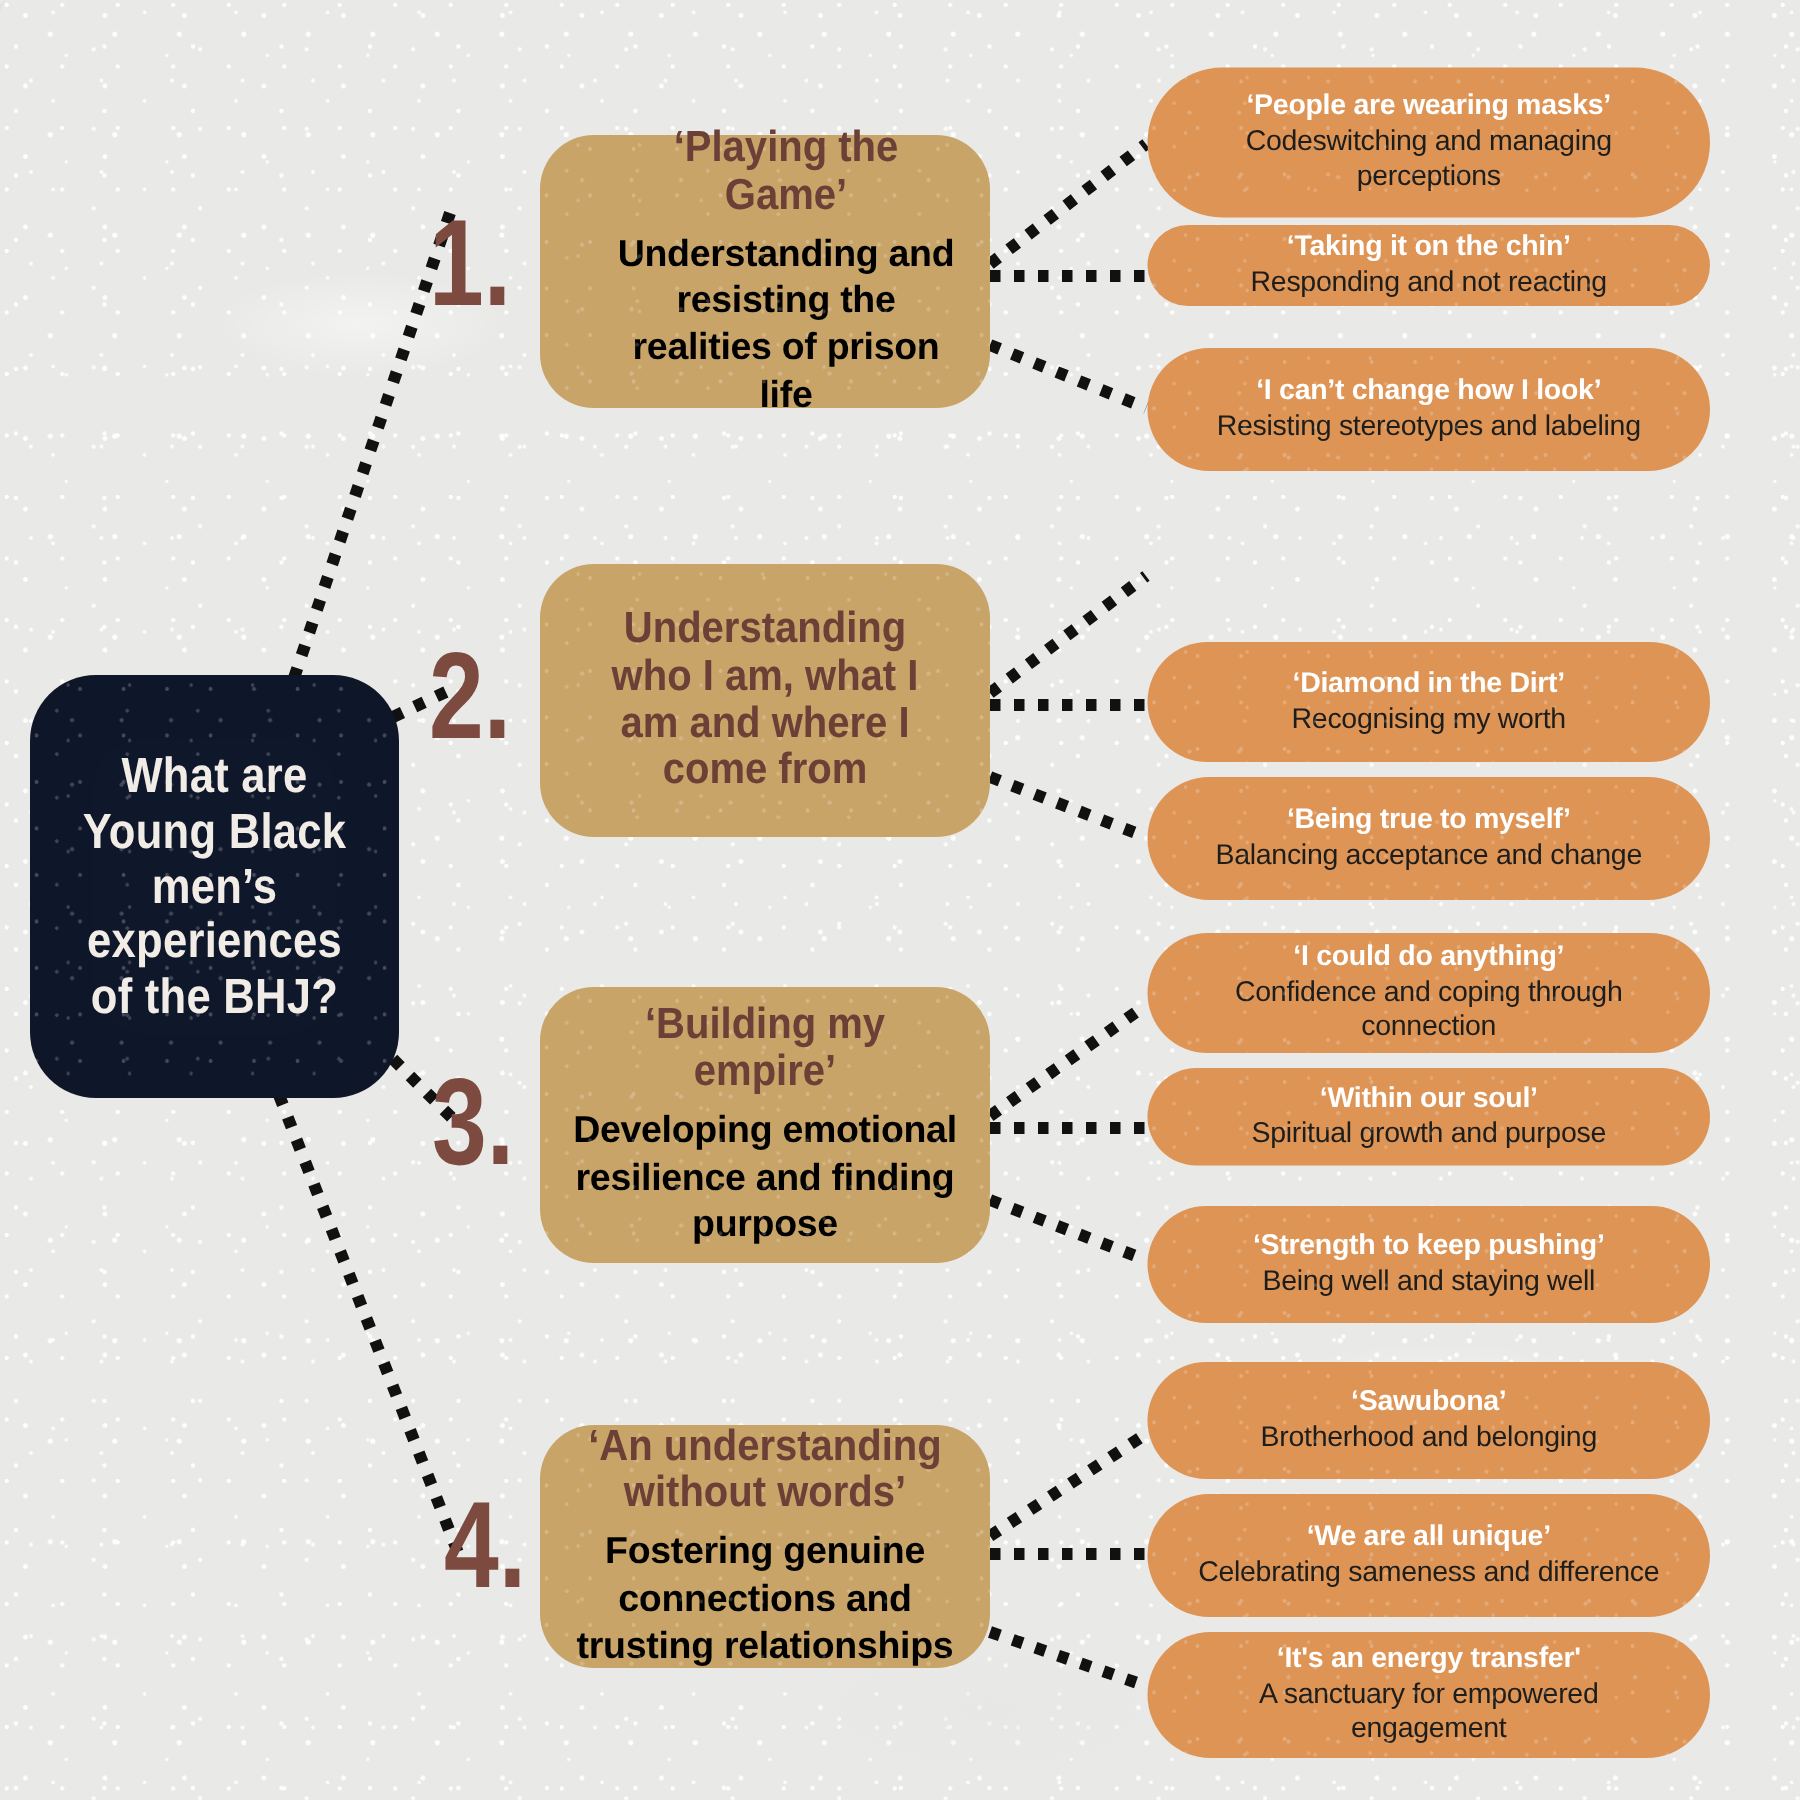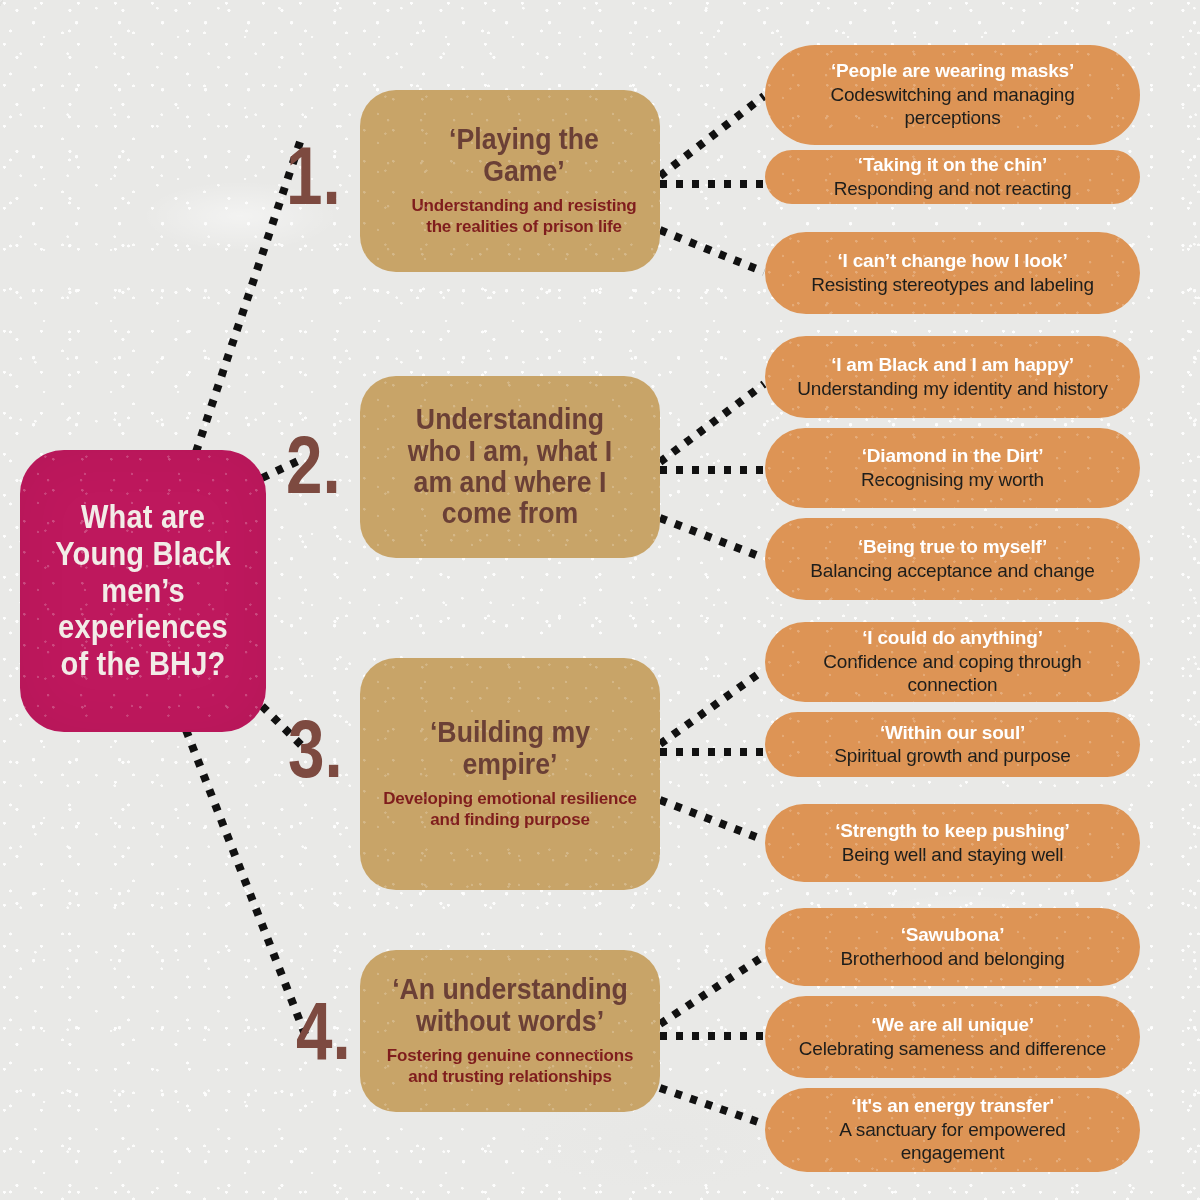--- a/index.html
+++ b/index.html
@@ -38,21 +38,21 @@
       radial-gradient(ellipse 200px 70px at 55% 95%, rgba(230,230,228,.5), transparent 70%);
   }
 
   #canvas{position:absolute;inset:0;}
   svg.links{position:absolute;left:0;top:0;width:1200px;height:1200px;pointer-events:none;}
 
   
   .central{
     position:absolute;left:20px;top:450px;width:246px;height:282px;
     border-radius:44px;
-    background:#be185d;
+    background:#0f172a;
     display:flex;align-items:center;justify-content:center;
     box-shadow:inset 0 0 60px rgba(0,0,0,.05);
   }
   .central .ctext{
     color:#f2ece7;
     font-family:"Liberation Sans Narrow","Liberation Sans",sans-serif;
     font-weight:bold;
     font-size:33px;line-height:1.12;
     letter-spacing:.2px;
     text-align:center;
@@ -84,23 +84,23 @@
   }
   .theme .t-title{
     color:#6b4036;
     font-family:"Liberation Sans Narrow","Liberation Sans",sans-serif;
     font-weight:bold;
     font-size:29px;line-height:1.08;
     transform:scaleX(.92);
     margin-bottom:8px;
   }
   .theme .t-sub{
-    color:#7f1d1d;
-    font-weight:bold;
-    font-size:17px;line-height:1.25;
+    color:#000000;
+    font-weight:bold;
+    font-size:25px;line-height:1.25;
     letter-spacing:-.2px;
   }
   .theme.no-sub .t-title{margin-bottom:0;}
 
   
   .pill{
     position:absolute;left:765px;width:375px;
     background:#c2410c;
     background-color:#dd9455;
     border-radius:999px;
@@ -176,21 +176,21 @@
     <div class="speck"></div>
     <div class="t-title">‘Playing the Game’</div>
     <div class="t-sub">Understanding and resisting the realities of prison life</div>
   </div>
 
   <div class="theme no-sub" style="top:376px;height:182px;">
     <div class="speck"></div>
     <div class="t-title">Understanding who I am, what I am and where I come from</div>
   </div>
 
-  <div class="theme" style="top:658px;height:232px;">
+  <div class="theme" style="top:658px;height:184px;">
     <div class="speck"></div>
     <div class="t-title">‘Building my empire’</div>
     <div class="t-sub">Developing emotional resilience and finding purpose</div>
   </div>
 
   <div class="theme" style="top:950px;height:162px;">
     <div class="speck"></div>
     <div class="t-title">‘An understanding without words’</div>
     <div class="t-sub">Fostering genuine connections and trusting relationships</div>
   </div>
@@ -204,25 +204,20 @@
     <div class="speck"></div>
     <div class="p-title">‘Taking it on the chin’</div>
     <div class="p-sub">Responding and not reacting</div>
   </div>
   <div class="pill" style="top:232px;height:82px;">
     <div class="speck"></div>
     <div class="p-title">‘I can’t change how I look’</div>
     <div class="p-sub">Resisting stereotypes and labeling</div>
   </div>
 
-  <div class="pill" style="top:336px;height:82px;">
-    <div class="speck"></div>
-    <div class="p-title">‘I am Black and I am happy’</div>
-    <div class="p-sub">Understanding my identity and history</div>
-  </div>
   <div class="pill" style="top:428px;height:80px;">
     <div class="speck"></div>
     <div class="p-title">‘Diamond in the Dirt’</div>
     <div class="p-sub">Recognising my worth</div>
   </div>
   <div class="pill" style="top:518px;height:82px;">
     <div class="speck"></div>
     <div class="p-title">‘Being true to myself’</div>
     <div class="p-sub">Balancing acceptance and change</div>
   </div>

